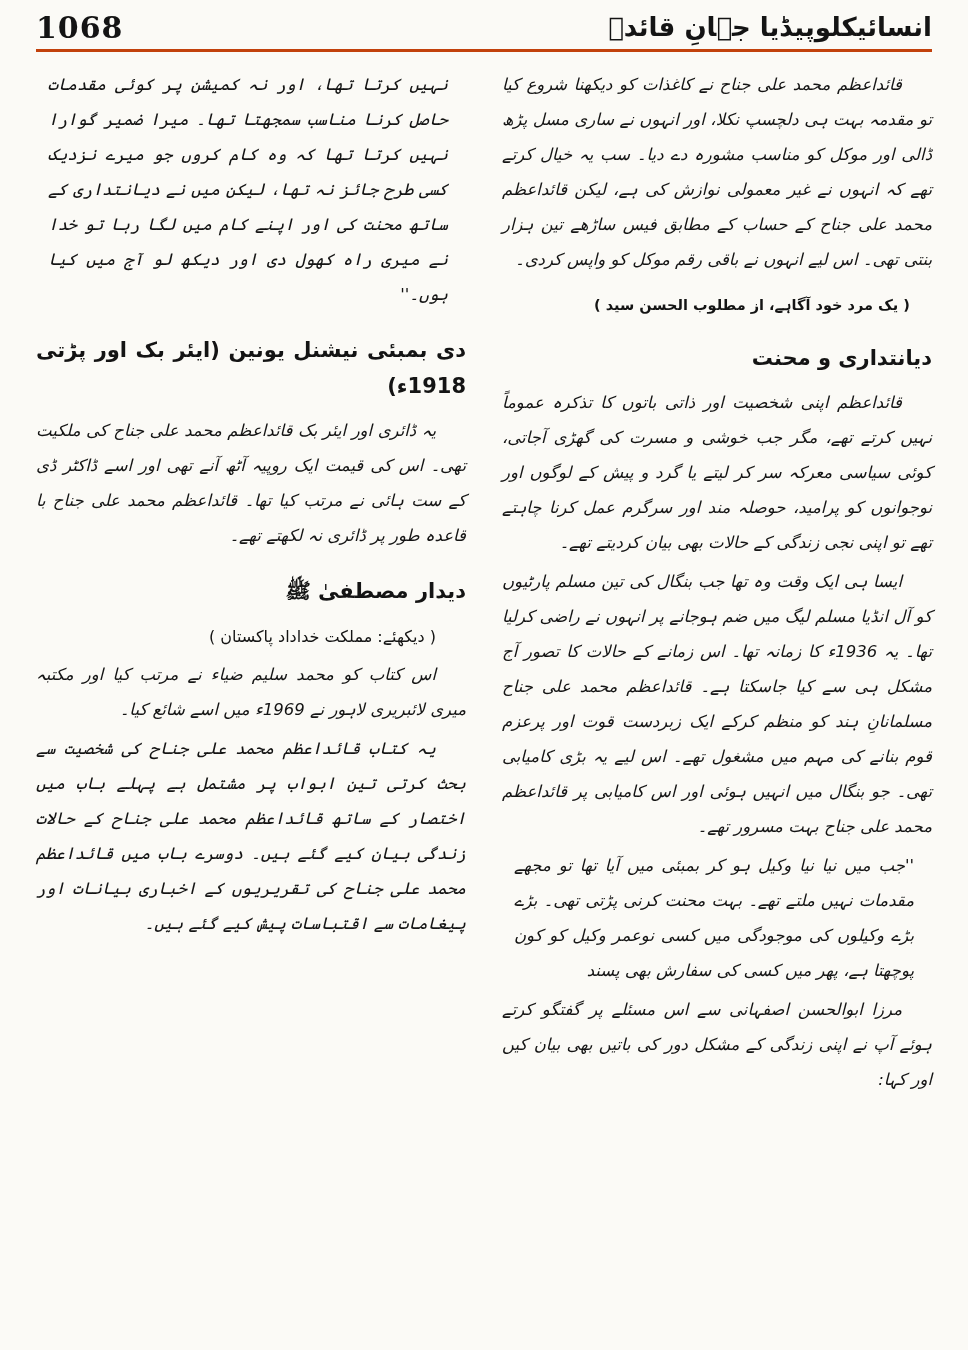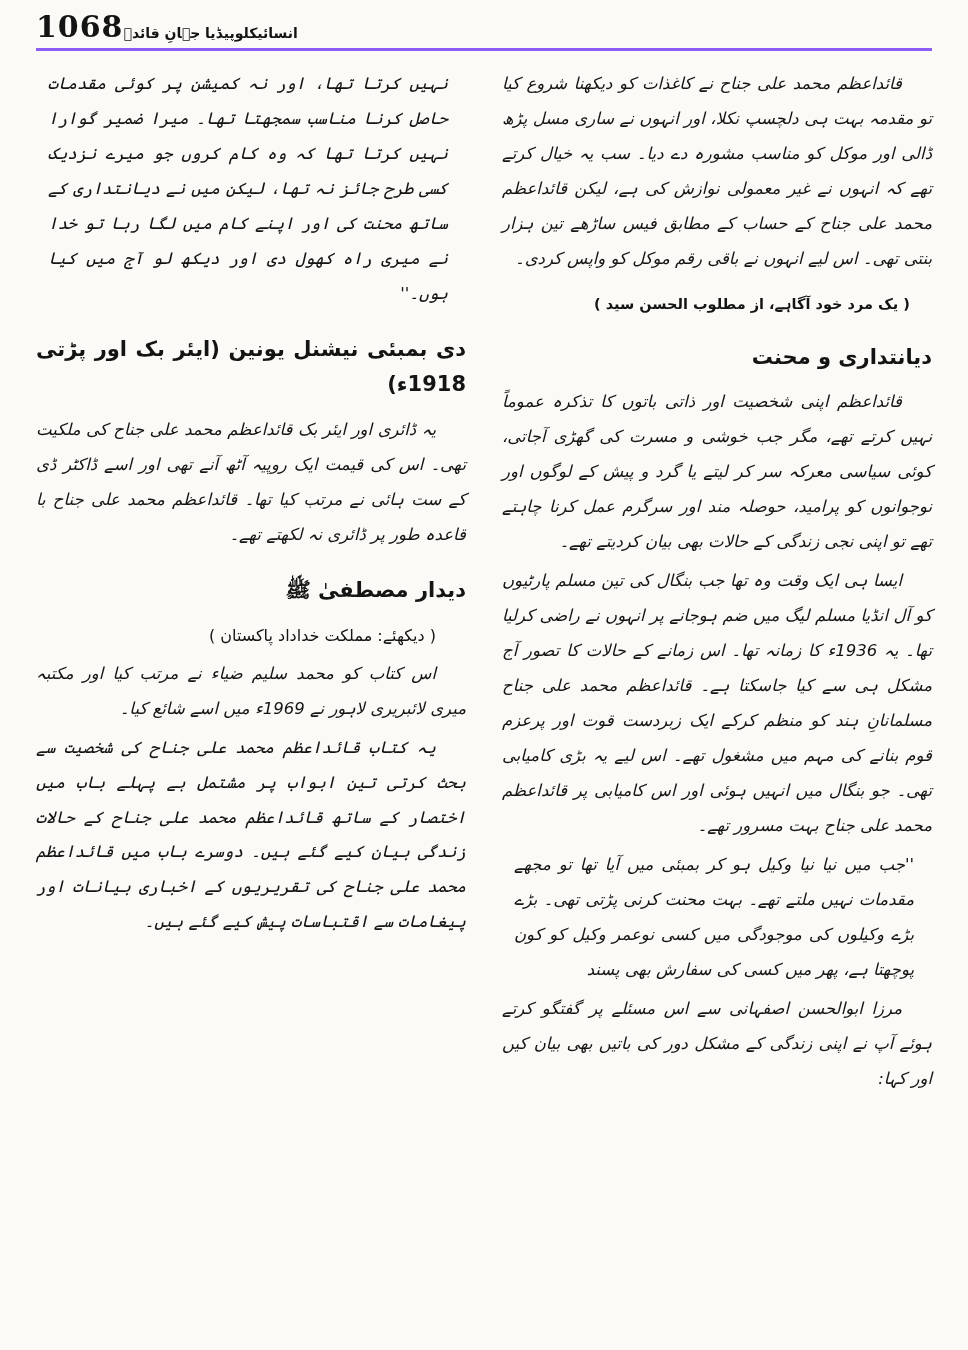--- a/index.html
+++ b/index.html
@@ -14,35 +14,36 @@
     margin: 0 auto;
     background: #fbfaf6;
     box-sizing: border-box;
     padding: 12px 36px 18px 36px;
     color: #141414;
     font-family: "DejaVu Sans", sans-serif;
     overflow: hidden;
   }
   .page-header {
     display: flex;
+    justify-content: space-between;
     align-items: flex-end;
-    border-bottom: 3px solid #8b5cf6;
+    border-bottom: 3px solid #c2410c;
     padding-bottom: 6px;
   }
   .page-number {
     font-family: "DejaVu Serif", serif;
     font-weight: bold;
     font-size: 30px;
     line-height: 1;
     letter-spacing: 1px;
   }
   .header-title {
     direction: rtl;
     font-weight: bold;
-    font-size: 14px;
+    font-size: 26px;
     line-height: 1.2;
   }
   .columns {
     display: flex;
     direction: rtl;
     gap: 36px;
     margin-top: 16px;
   }
   .column {
     flex: 1 1 0;

